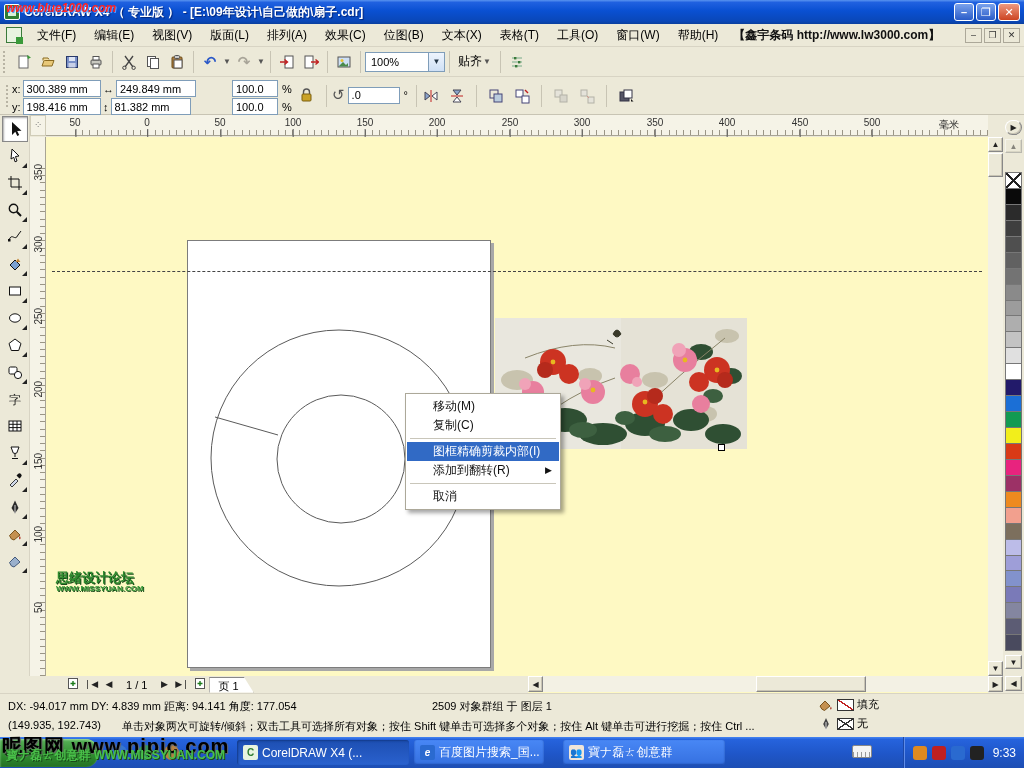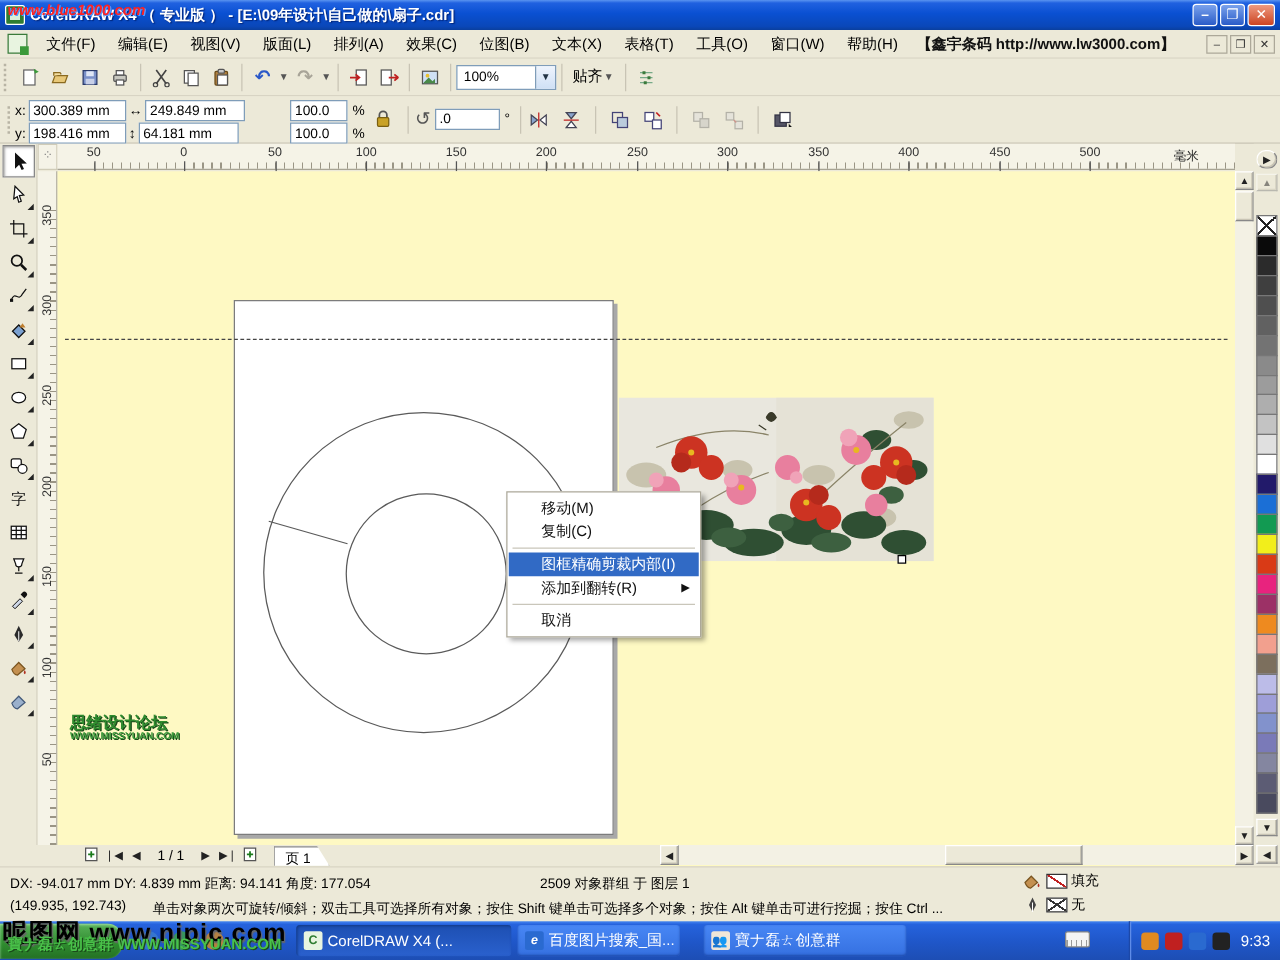--- a/index.html
+++ b/index.html
@@ -110,21 +110,21 @@
   .swatch.none { background:#fff; position:relative; }
   .swatch.none::before,.swatch.none::after { content:""; position:absolute; left:0; top:0; width:100%; height:100%;
     background:linear-gradient(45deg,transparent 46%,#222 46%,#222 54%,transparent 54%); }
   .swatch.none::after { transform:scaleX(-1); }
 
   
   .navrow { left:30px; top:676px; width:498px; height:17px; background:#ece9d8; display:flex; align-items:center; }
   .nav-btn { width:18px; height:15px; text-align:center; font-size:9px; line-height:15px; color:#222; }
   .nav-count { font-size:11px; padding:0 8px; }
   .pagetab { height:16px; background:#fff; border:1px solid #888; border-bottom:none; padding:1px 14px 0 8px; font-size:11px;
-    clip-path:polygon(0 0, calc(100% - 10px) 0, 100% 100%, 0 100%); margin-left:10px; }
+    clip-path:polygon(0 0, calc(100% - 10px) 0, 100% 100%, 0 100%); }
   .statusbar { left:0; top:693px; width:1024px; height:44px; background:#ece9d8; border-top:1px solid #d8d4c4; font-size:11px; }
   .sb-ind { position:absolute; display:flex; align-items:center; gap:3px; }
   .ind-swatch { width:17px; height:12px; background:#fff; border:1px solid #333; position:relative; }
   .ind-swatch .d1 { position:absolute; inset:0; background:linear-gradient(to top right,transparent 46%,#c02020 46%,#c02020 55%,transparent 55%); }
   .ind-swatch .x1,.ind-swatch .x2 { position:absolute; inset:0; background:linear-gradient(to top right,transparent 46%,#333 46%,#333 55%,transparent 55%); }
   .ind-swatch .x2 { transform:scaleX(-1); }
 
   
   .taskbar { left:0; top:737px; width:1024px; height:31px;
     background:linear-gradient(180deg,#4585f2 0%,#2663dd 8%,#1f56c8 55%,#1d4eb4 100%); }
@@ -300,21 +300,21 @@
     <div class="pb-row" style="left:12px;top:21px;">
       <span class="pb-label">y:</span>
       <span class="field" style="width:78px;">198.416 mm</span>
     </div>
     <div class="pb-row" style="left:103px;top:3px;">
       <span class="pb-label">↔</span>
       <span class="field" style="width:80px;">249.849 mm</span>
     </div>
     <div class="pb-row" style="left:103px;top:21px;">
       <span class="pb-label">↕</span>
-      <span class="field" style="width:80px;">64.181 mm</span>
+      <span class="field" style="width:80px;">81.382 mm</span>
     </div>
     <div class="pb-row" style="left:232px;top:3px;">
       <span class="field" style="width:46px;">100.0</span>
       <span class="pb-label" style="padding-left:4px;">%</span>
     </div>
     <div class="pb-row" style="left:232px;top:21px;">
       <span class="field" style="width:46px;">100.0</span>
       <span class="pb-label" style="padding-left:4px;">%</span>
     </div>
     <div class="pb-row" style="left:300px;top:10px;">

